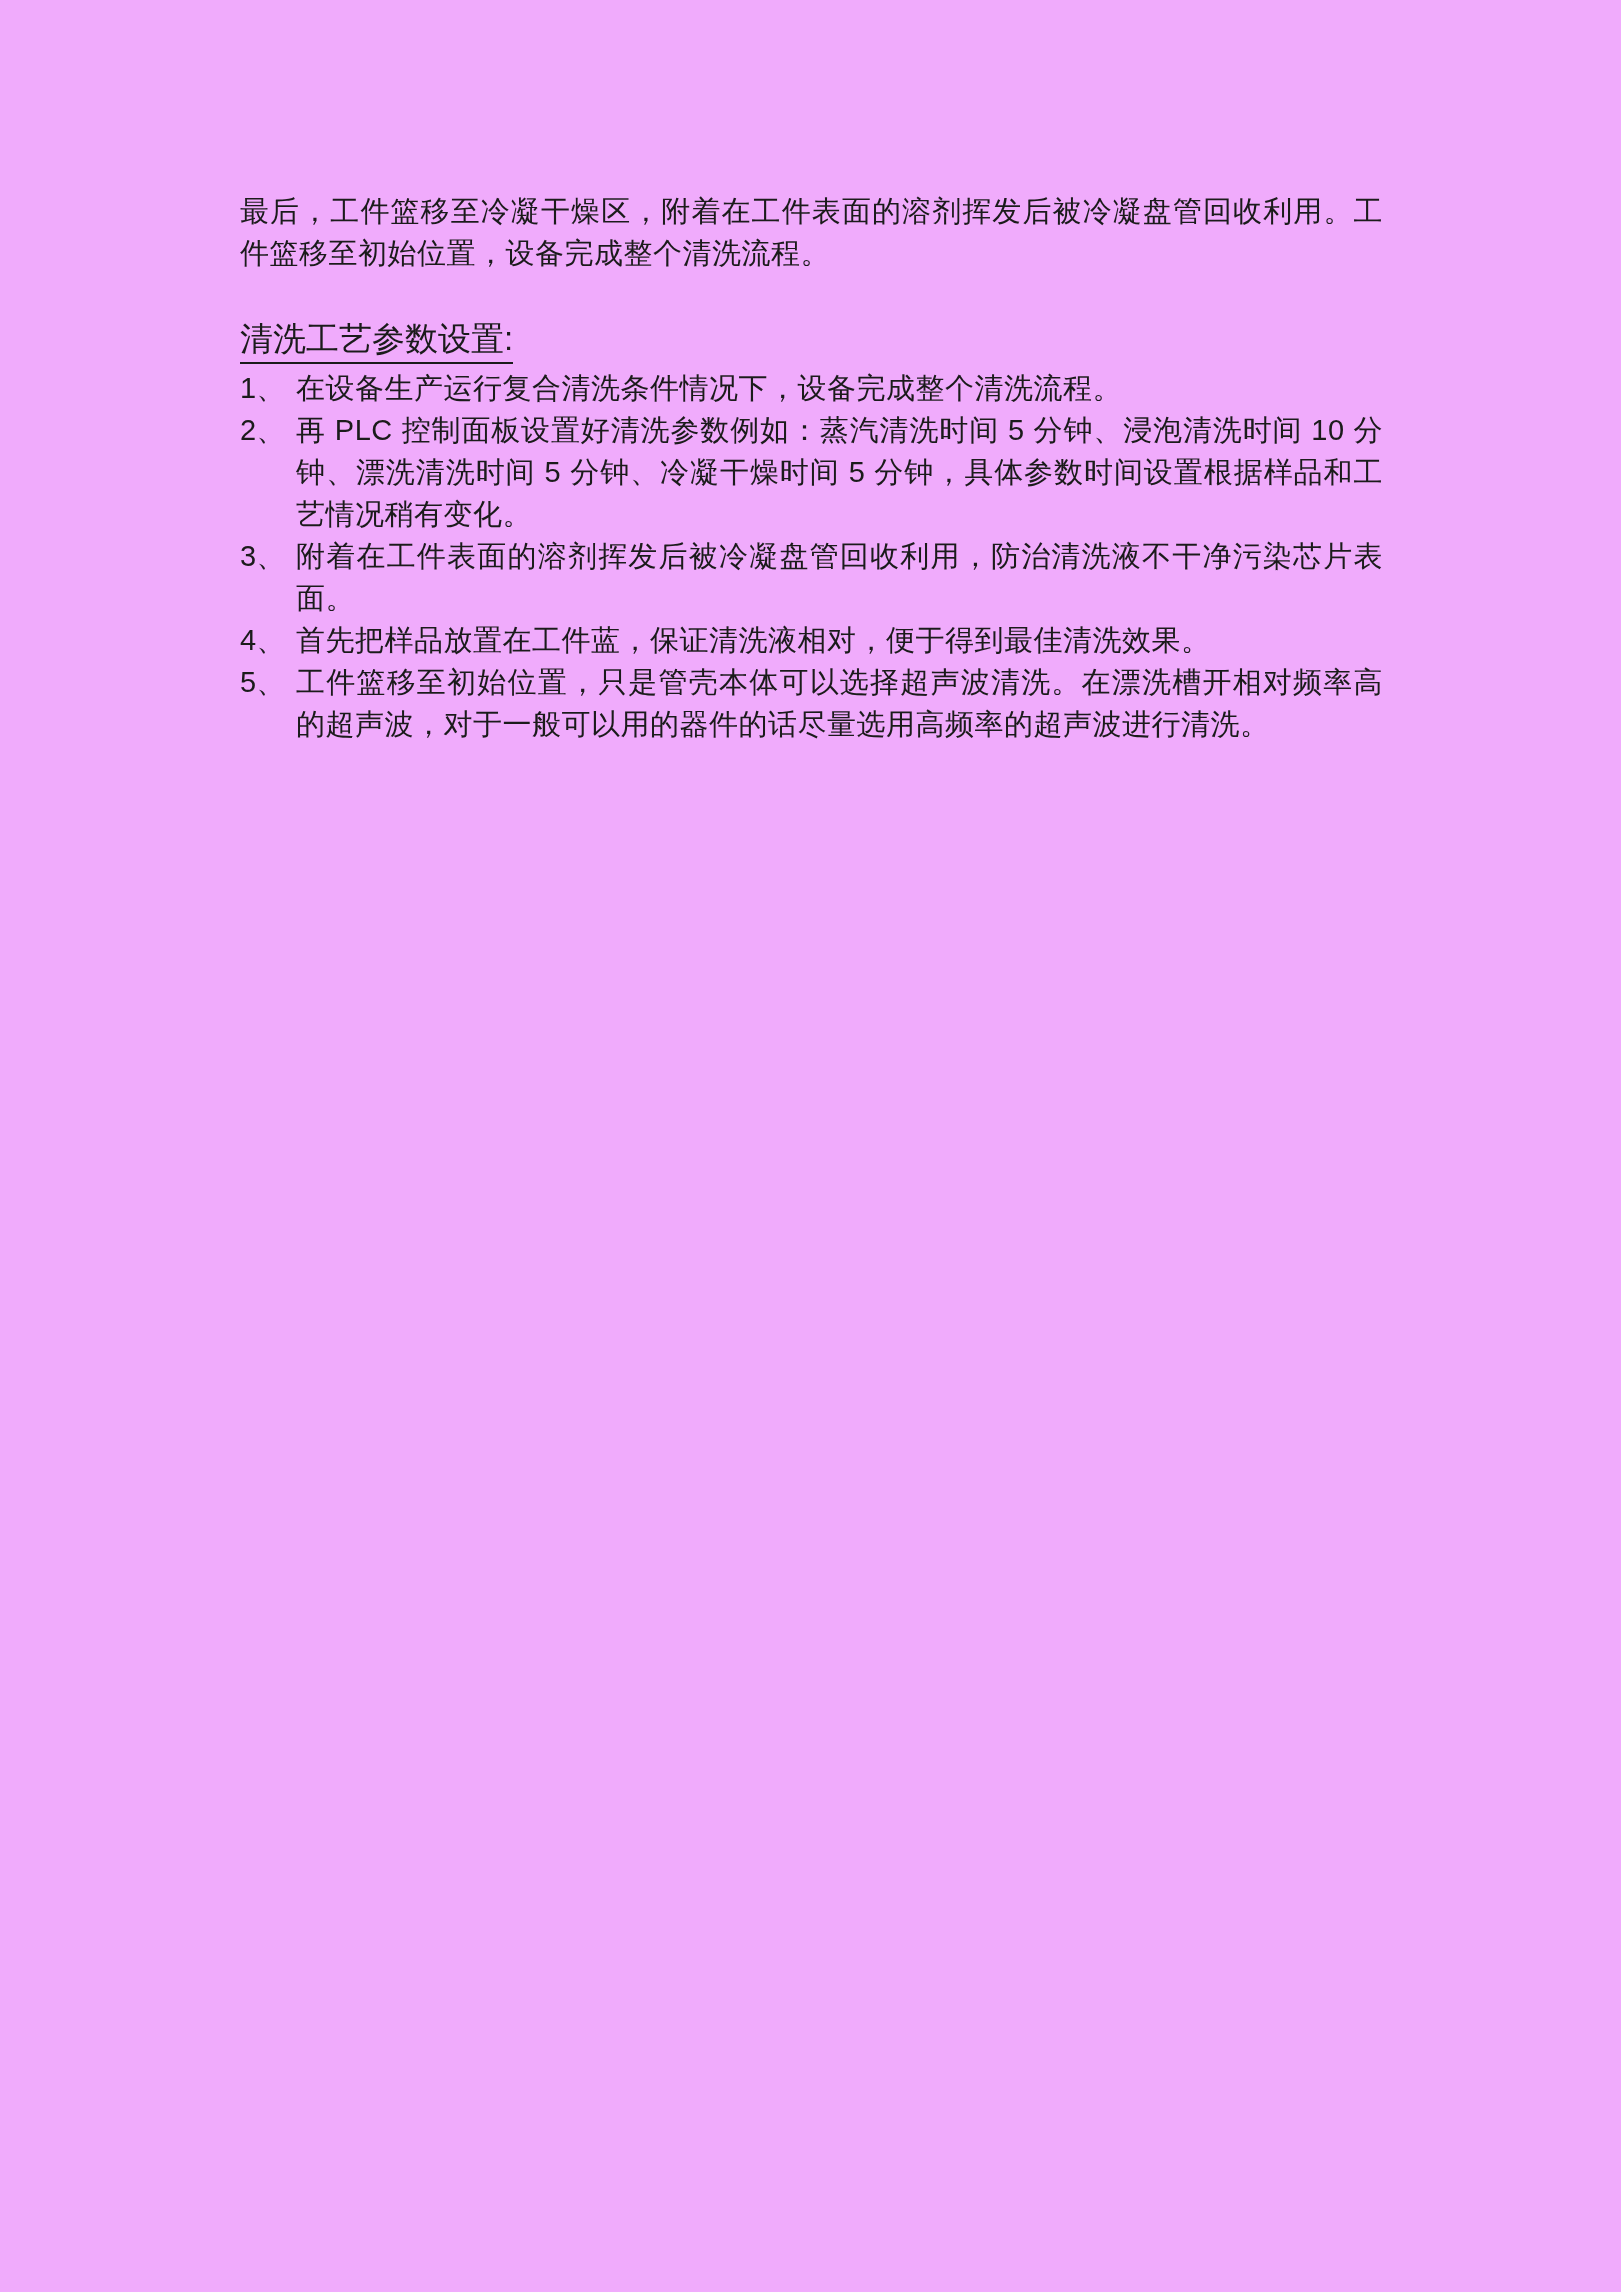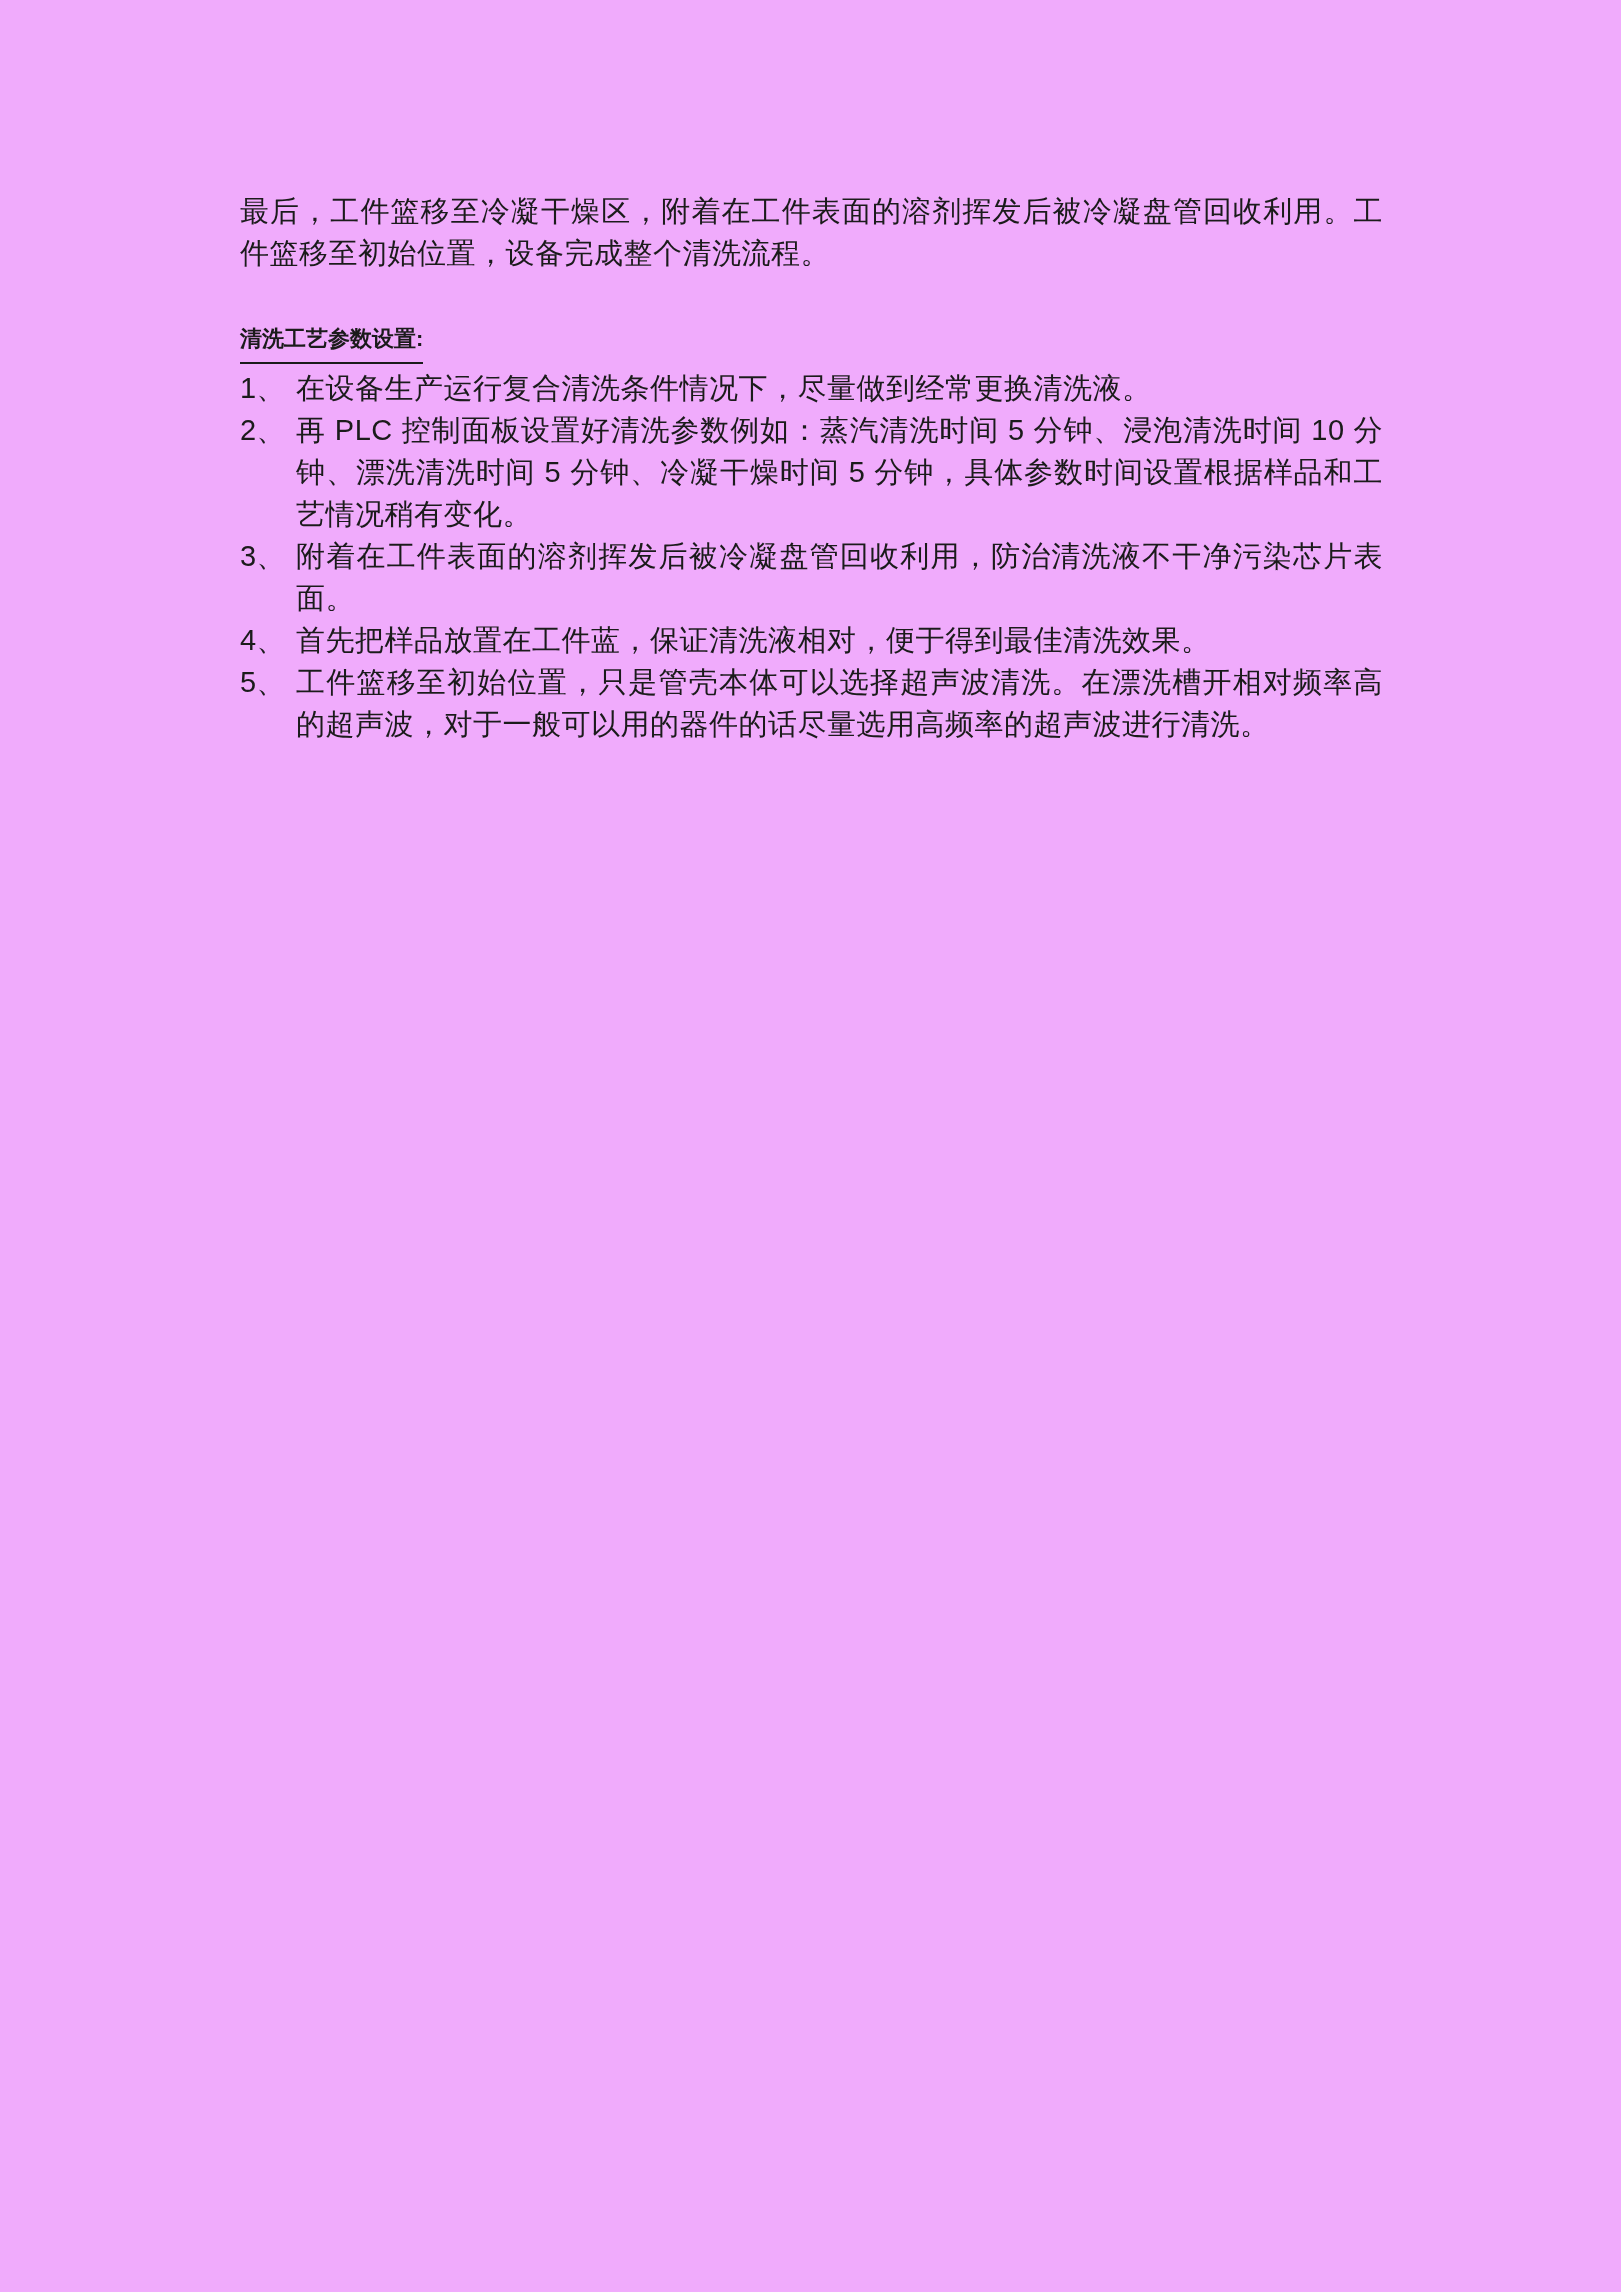--- a/index.html
+++ b/index.html
@@ -24,23 +24,23 @@
   }
   .para {
     margin: 0 0 42px 0;
     font-size: 29px;
     line-height: 42px;
     text-align: justify;
     letter-spacing: 0.5px;
   }
   .heading {
     margin: 0 0 2.9px 0;
-    font-size: 22px;
+    font-size: 33px;
     line-height: 45px;
-    font-weight: bold;
+    font-weight: normal;
   }
   .heading-underline {
     display: inline-block;
     border-bottom: 2.9px solid #1b1b1b;
     padding-bottom: 1px;
   }
   .olist {
     margin: 0;
     padding: 0;
   }
@@ -69,21 +69,21 @@
   <div class="content">
 
     <p class="para">最后，工件篮移至冷凝干燥区，附着在工件表面的溶剂挥发后被冷凝盘管回收利用。工件篮移至初始位置，设备完成整个清洗流程。</p>
 
     <h2 class="heading"><span class="heading-underline">清洗工艺参数设置:</span></h2>
 
     <div class="olist">
 
       <div class="row">
         <span class="num">1、</span>
-        <span class="txt">在设备生产运行复合清洗条件情况下，尽量做到经常更换清洗液。</span>
+        <span class="txt">在设备生产运行复合清洗条件情况下，设备完成整个清洗流程。</span>
       </div>
 
       <div class="row">
         <span class="num">2、</span>
         <span class="txt">再 PLC 控制面板设置好清洗参数例如：蒸汽清洗时间 5 分钟、浸泡清洗时间 10 分钟、漂洗清洗时间 5 分钟、冷凝干燥时间 5 分钟，具体参数时间设置根据样品和工艺情况稍有变化。</span>
       </div>
 
       <div class="row">
         <span class="num">3、</span>
         <span class="txt">附着在工件表面的溶剂挥发后被冷凝盘管回收利用，防治清洗液不干净污染芯片表面。</span>

